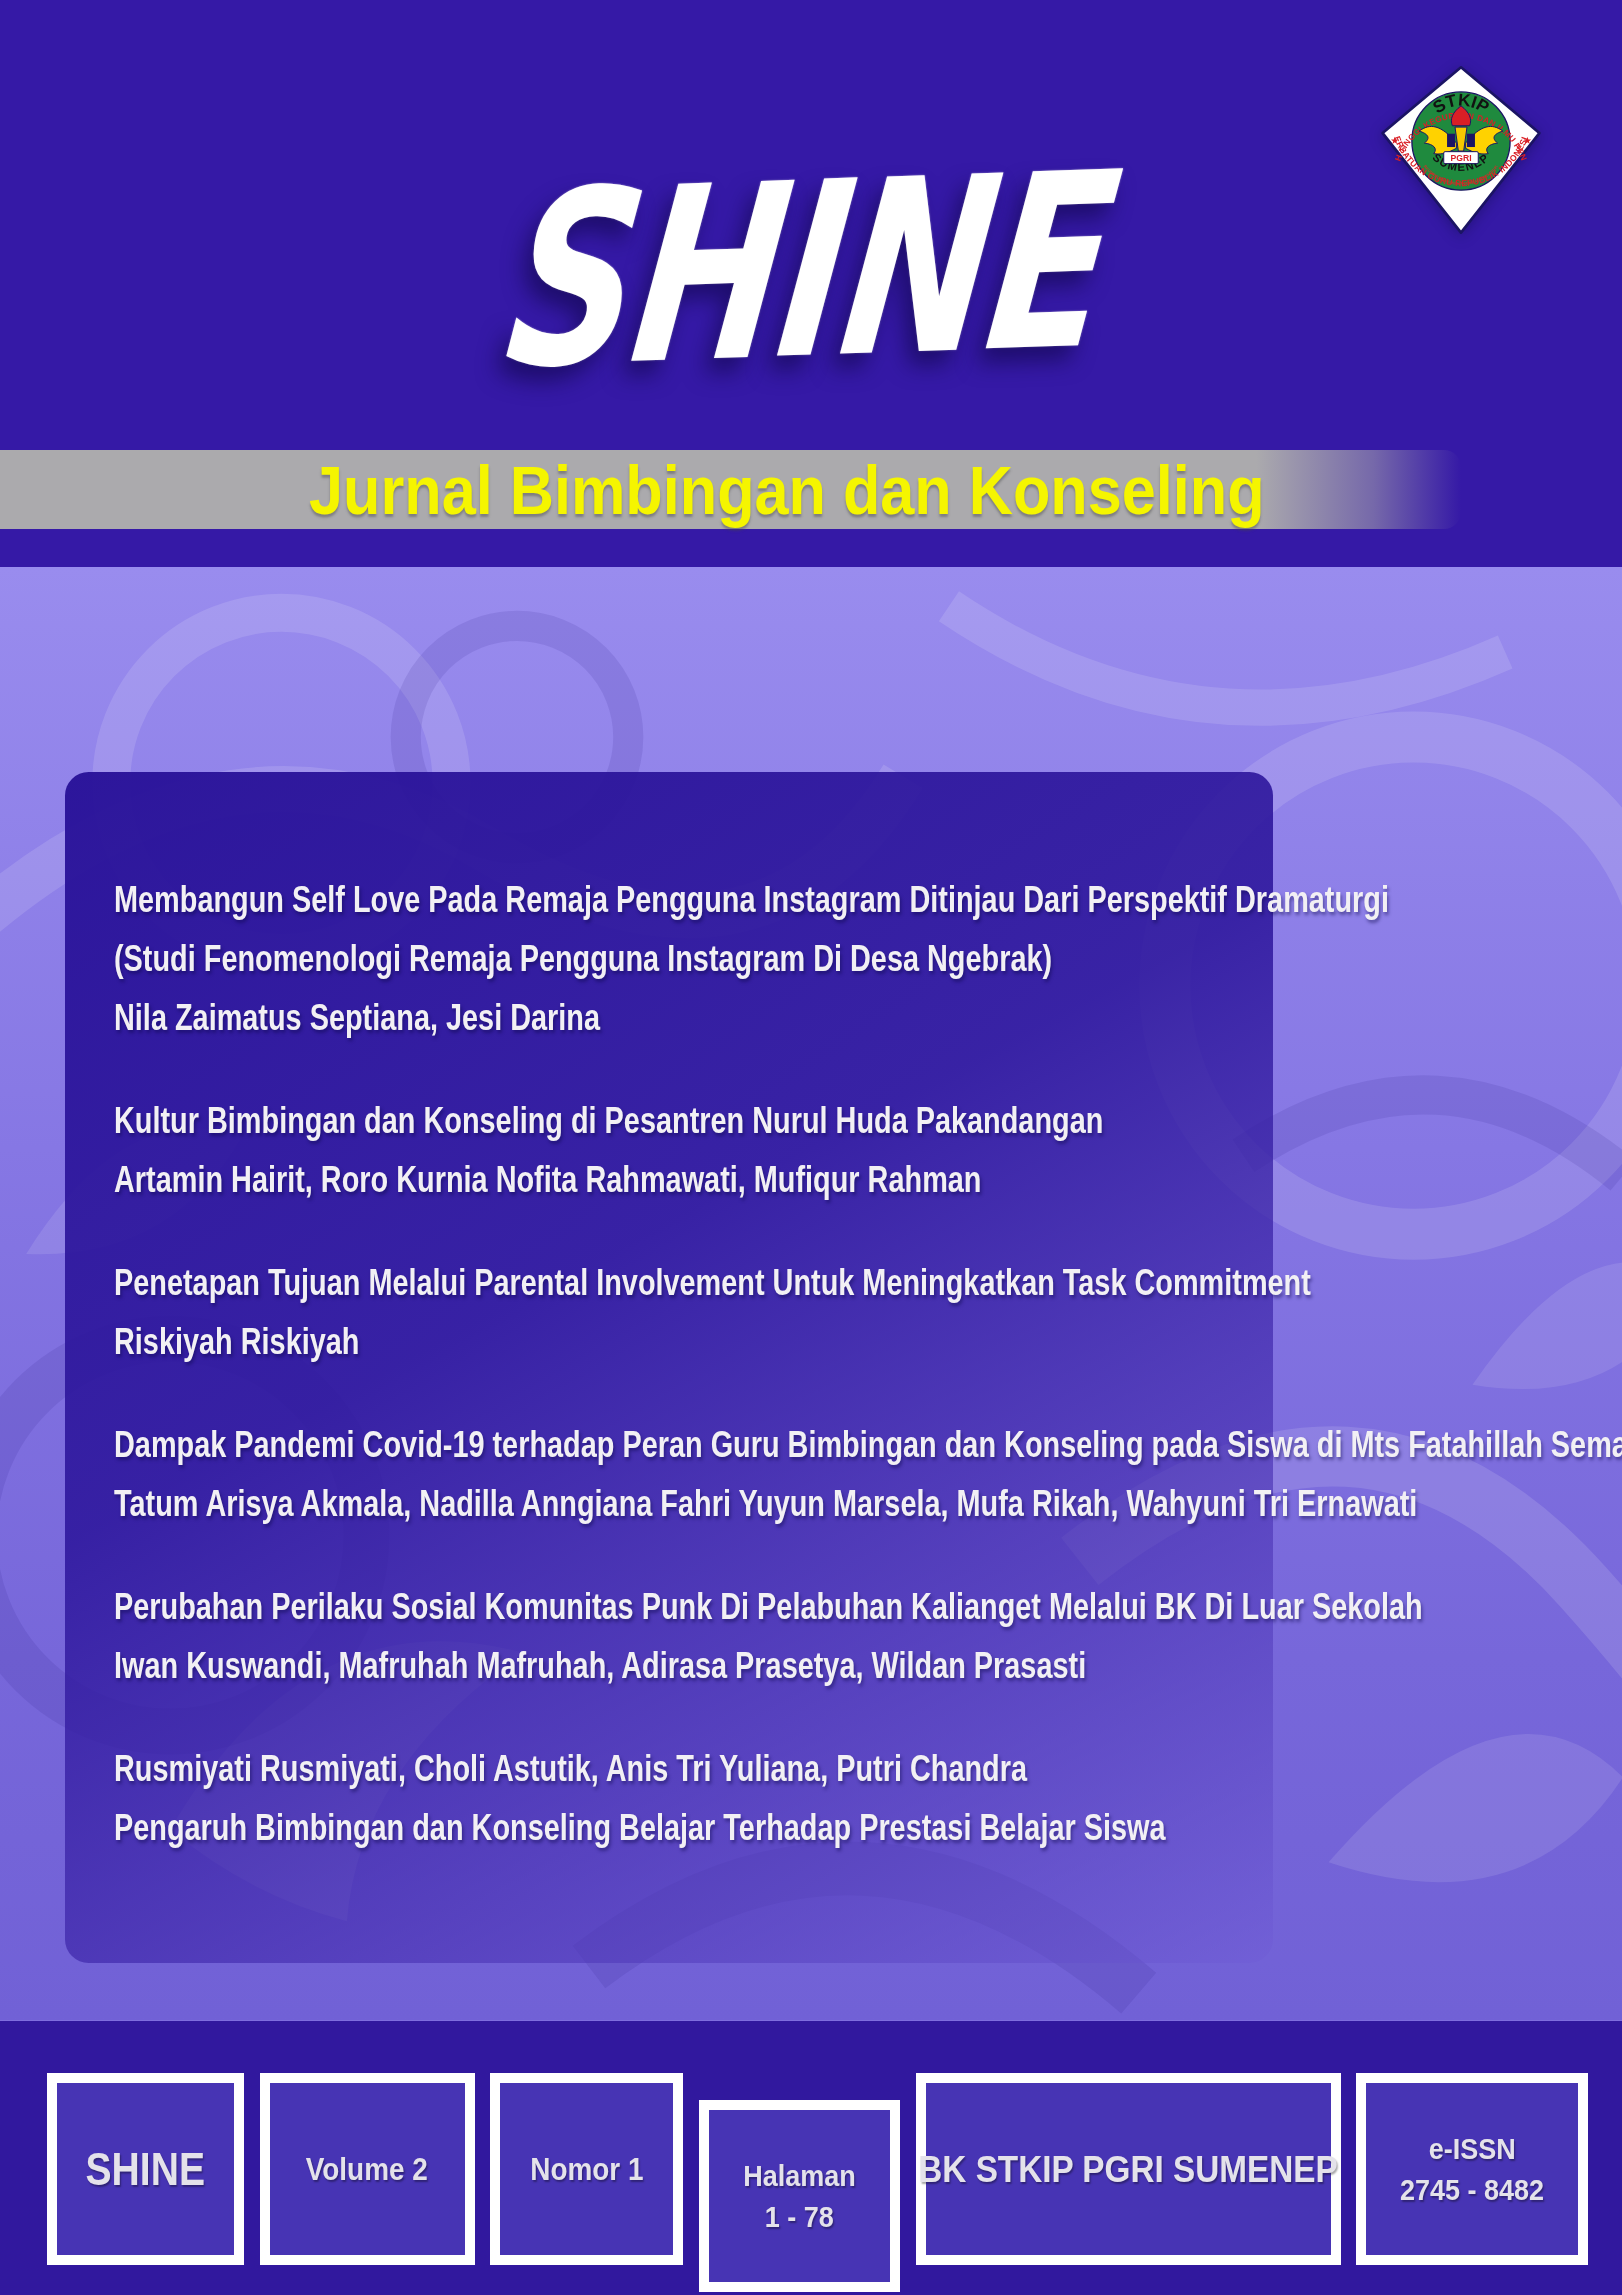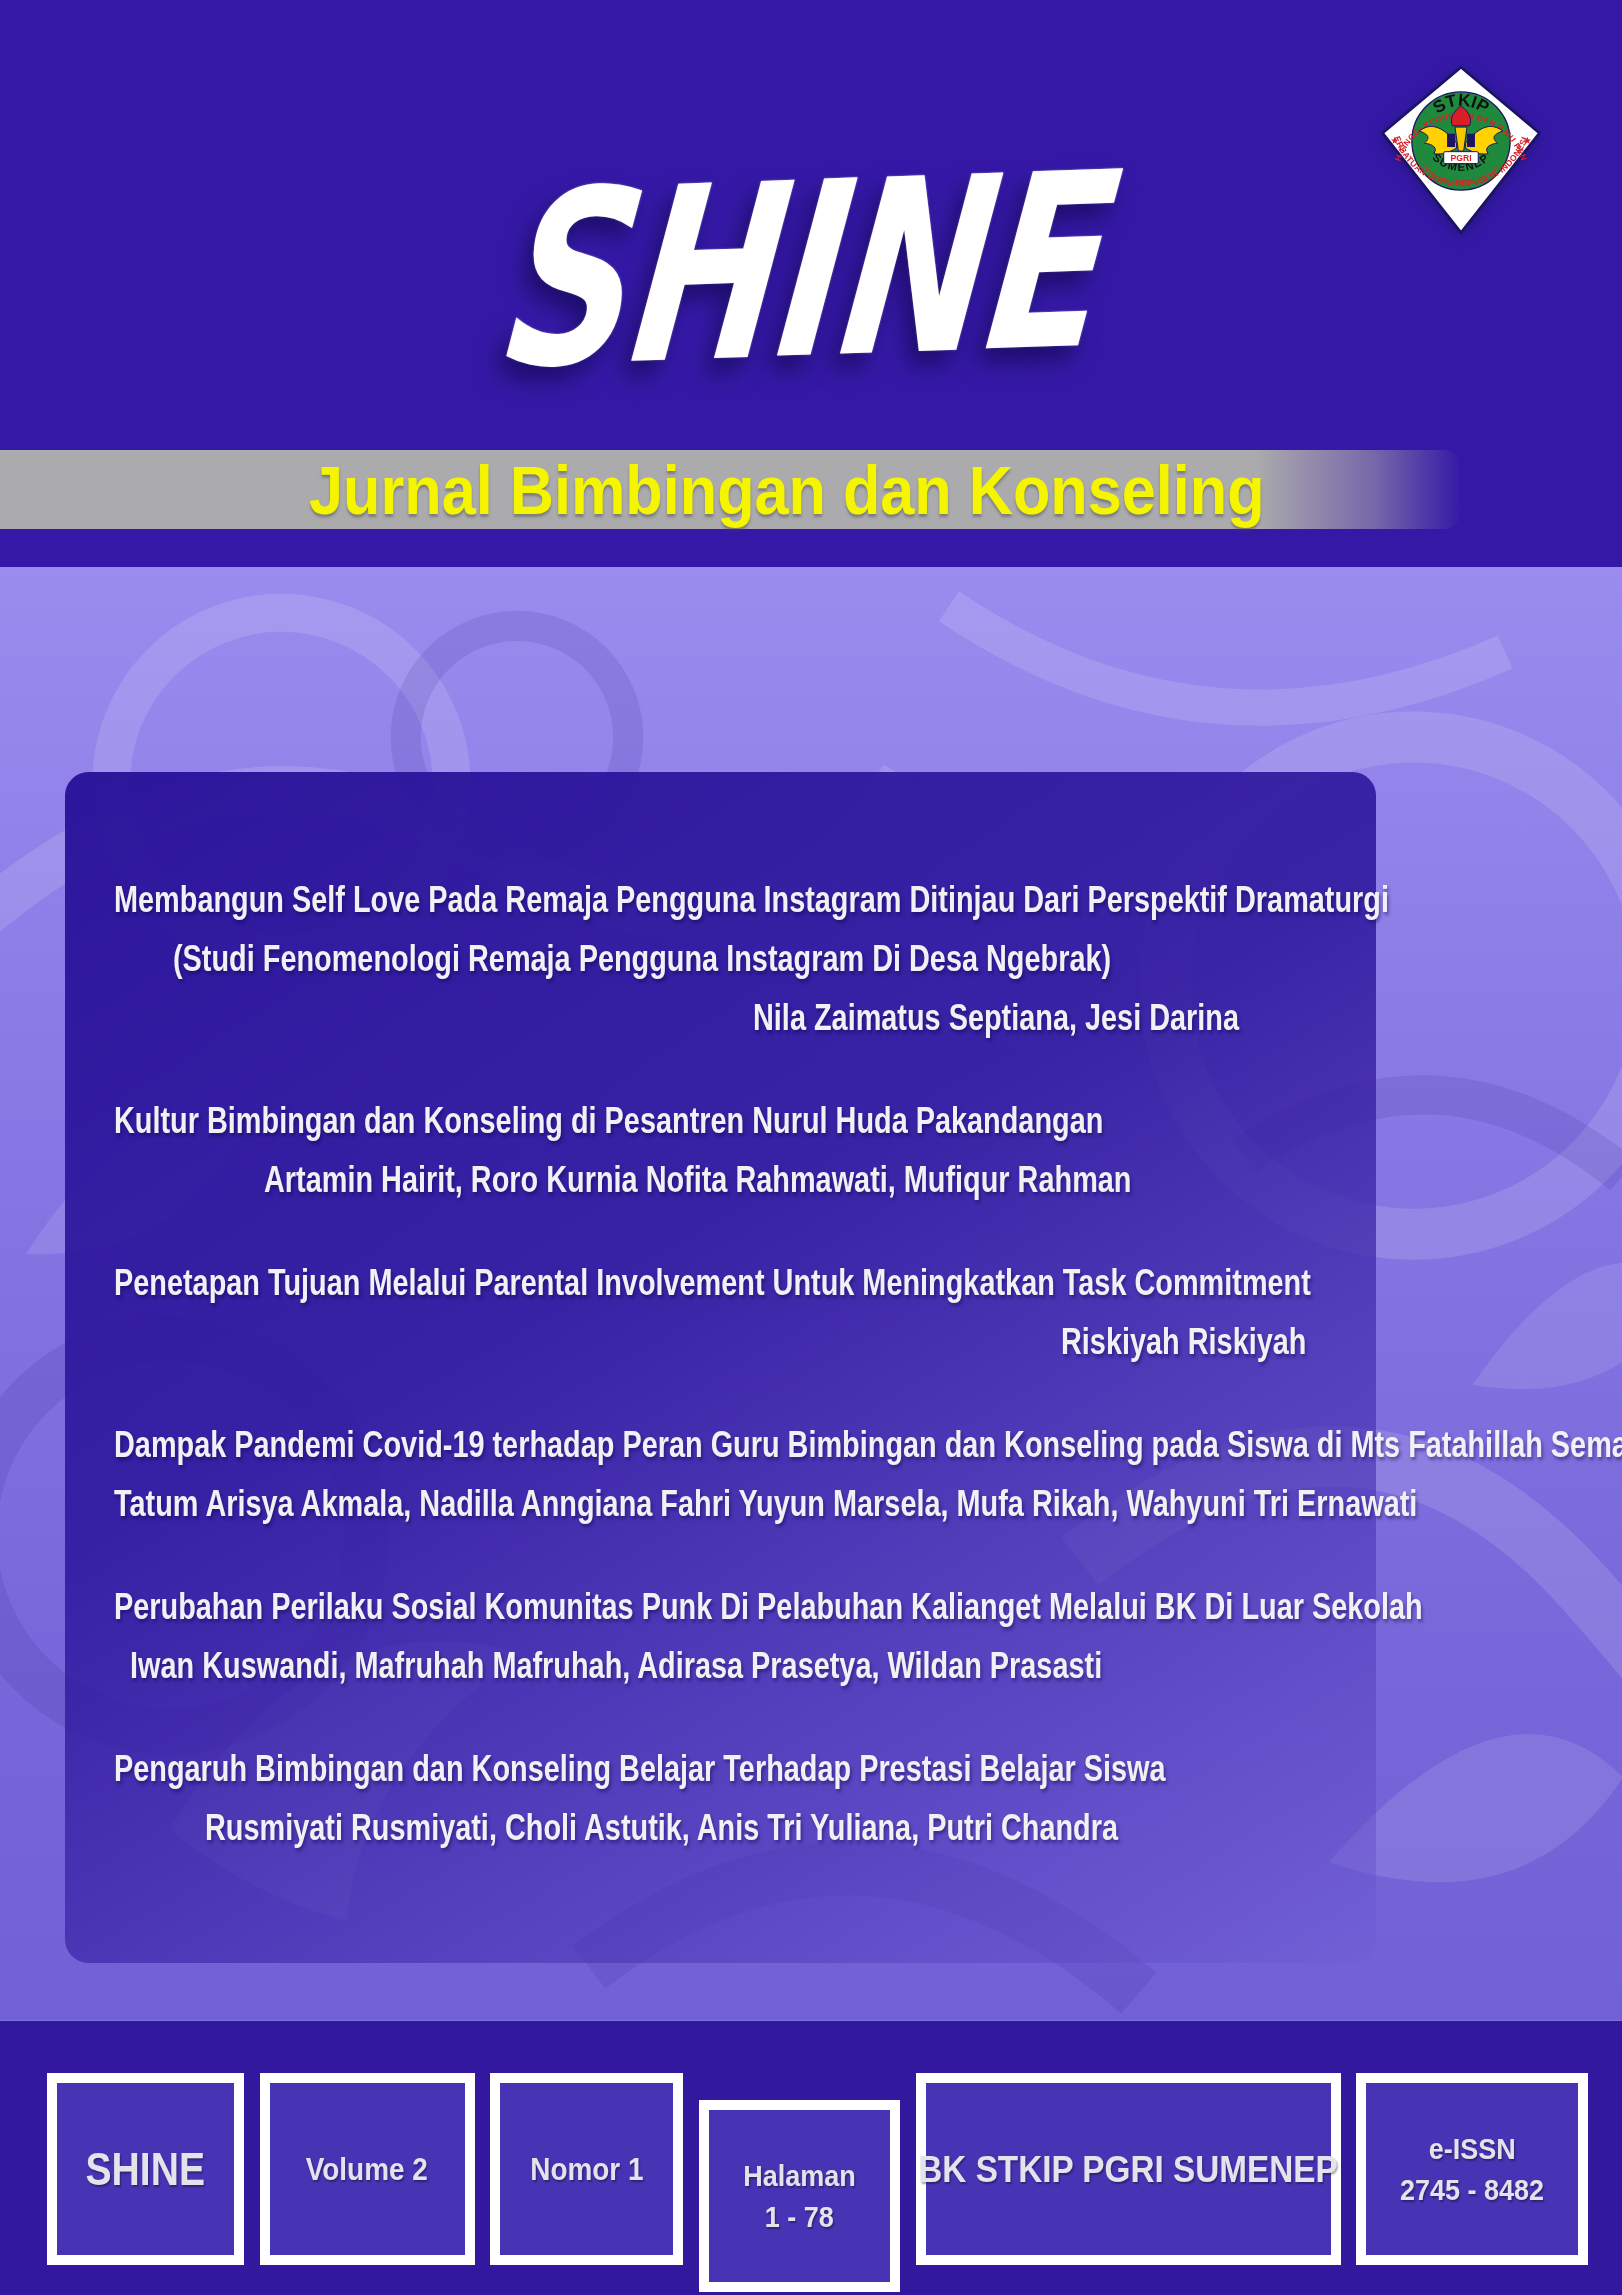--- a/index.html
+++ b/index.html
@@ -34,22 +34,22 @@
     display:inline-block; font-weight:bold; font-size:68px; color:#F5F500;
     transform:scale(0.9,1.02); transform-origin:50% 50%; white-space:nowrap;
     text-shadow:0 2.6px 2.6px rgba(70,70,70,0.45); }
 
   
   .bg-section { position:absolute; left:0; top:567px; width:1623px; height:1453px; overflow:hidden;
     background:linear-gradient(180deg,#998CEE 0%, #8677E4 40%, #7767DA 75%, #7161D6 100%); }
   .bg-section svg.pattern { position:absolute; left:0; top:0; width:100%; height:100%; }
 
   
-  .panel { position:absolute; left:65px; top:205px; width:1311px; height:1191px; border-radius:23.6px;
-    background:linear-gradient(152deg, rgba(40,17,152,0.96) 0%, rgba(45,22,156,0.88) 42%, rgba(72,48,178,0.62) 75%, rgba(112,92,214,0.38) 100%);text-align:right; }
+  .panel { position:absolute; left:65px; top:205px; width:1208px; height:1191px; border-radius:23.6px;
+    background:linear-gradient(152deg, rgba(40,17,152,0.96) 0%, rgba(45,22,156,0.88) 42%, rgba(72,48,178,0.62) 75%, rgba(112,92,214,0.38) 100%); }
 
   .articles { padding:98px 0 0 49px; }
   .article { margin-bottom:44px; }
   .a-line { white-space:nowrap; font-weight:bold; font-size:37px; line-height:59px; color:#F2F0F4;
     text-shadow:2px 2.6px 3.9px rgba(12,6,70,0.45); }
   .a-line .cond { display:inline-block; transform:scale(0.78,1); transform-origin:0 50%; }
 
   
   .footer { position:absolute; left:0; top:2021px; width:1623px; height:275px; background:#31189E; }
   .footer-row { position:absolute; left:47px; top:52px; display:flex; }
@@ -168,22 +168,22 @@
           <div class="a-line"><span class="cond">Dampak Pandemi Covid-19 terhadap Peran Guru Bimbingan dan Konseling pada Siswa di Mts Fatahillah Semarang</span></div>
           <div class="a-line"><span class="cond">Tatum Arisya Akmala, Nadilla Anngiana Fahri Yuyun Marsela, Mufa Rikah, Wahyuni Tri Ernawati</span></div>
         </div>
 
         <div class="article">
           <div class="a-line"><span class="cond">Perubahan Perilaku Sosial Komunitas Punk Di Pelabuhan Kalianget Melalui BK Di Luar Sekolah</span></div>
           <div class="a-line"><span class="cond">Iwan Kuswandi, Mafruhah Mafruhah, Adirasa Prasetya, Wildan Prasasti</span></div>
         </div>
 
         <div class="article">
+          <div class="a-line"><span class="cond">Rusmiyati Rusmiyati, Choli Astutik, Anis Tri Yuliana, Putri Chandra</span></div>
           <div class="a-line"><span class="cond">Pengaruh Bimbingan dan Konseling Belajar Terhadap Prestasi Belajar Siswa</span></div>
-          <div class="a-line"><span class="cond">Rusmiyati Rusmiyati, Choli Astutik, Anis Tri Yuliana, Putri Chandra</span></div>
         </div>
 
       </div>
     </div>
   </div>
 
   <div class="footer">
     <div class="footer-row">
       <div class="fbox b1">
         <span class="fline">SHINE</span>

